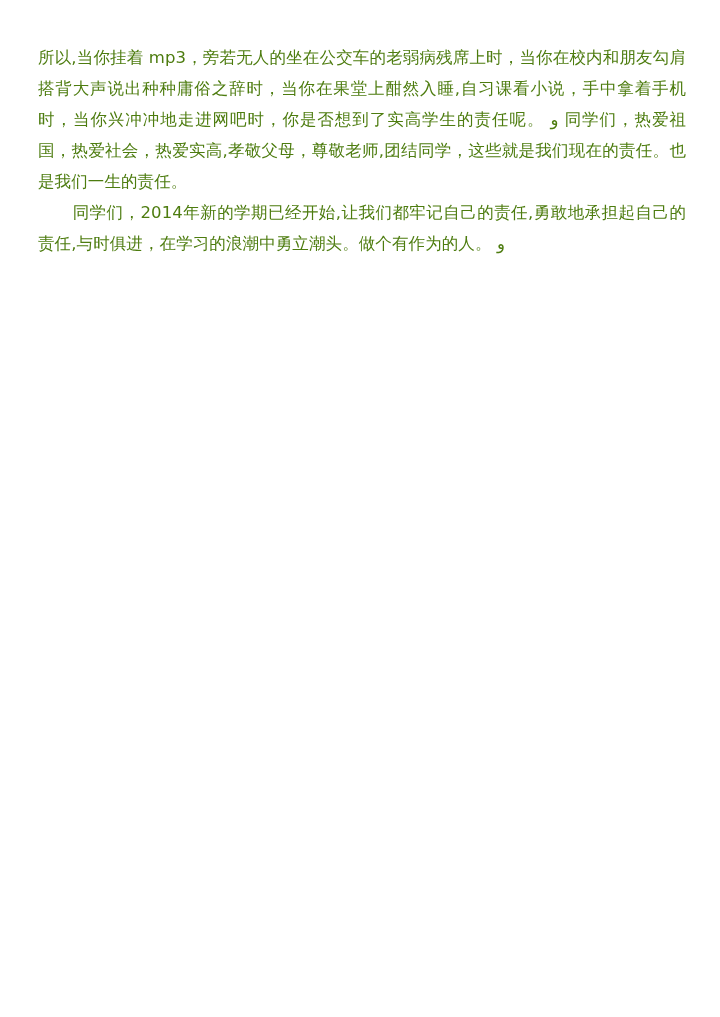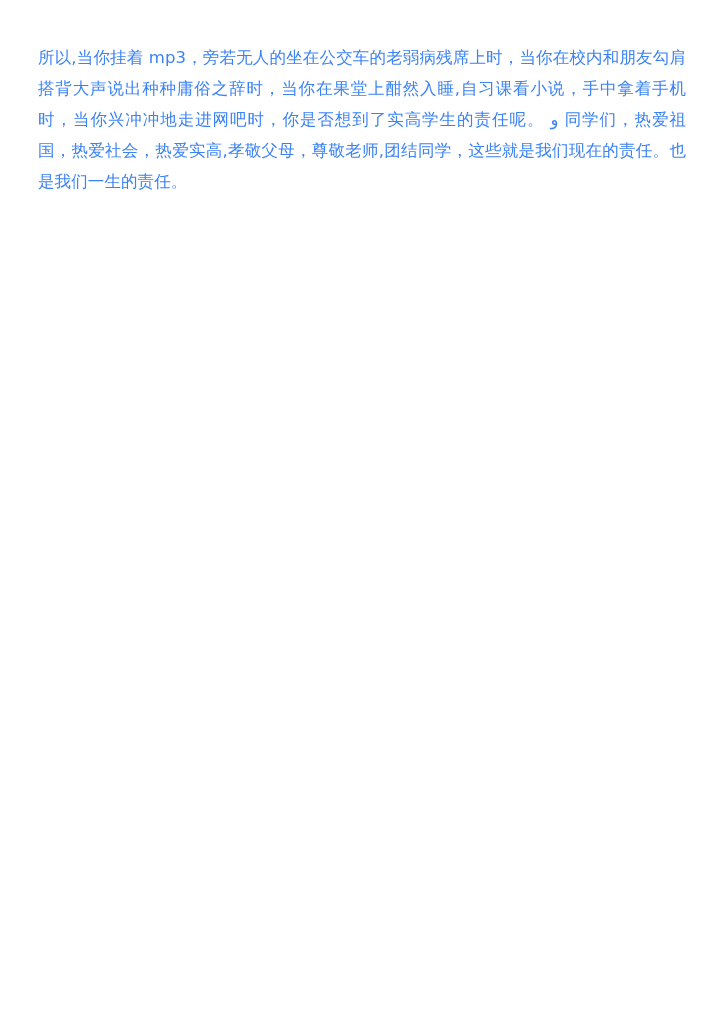--- a/index.html
+++ b/index.html
@@ -28,26 +28,27 @@
     width: 648px;
   }
   .para {
     margin: 0 0 0 0;
     font-size: 16.5px;
     line-height: 31px;
     text-align: justify;
     text-justify: inter-character;
     letter-spacing: 0.1px;
     word-break: break-all;
-    color: #3b82f6;
+    color: #4d7c0f;
   }
   .para.indent {
     text-indent: 2.1em;
   }
 </style>
 </head>
 <body>
 
 <div class="page">
   <div class="doc-body">
     <p class="para">所以,当你挂着 mp3，旁若无人的坐在公交车的老弱病残席上时，当你在校内和朋友勾肩搭背大声说出种种庸俗之辞时，当你在果堂上酣然入睡,自习课看小说，手中拿着手机时，当你兴冲冲地走进网吧时，你是否想到了实高学生的责任呢。 ﻭ     同学们，热爱祖国，热爱社会，热爱实高,孝敬父母，尊敬老师,团结同学，这些就是我们现在的责任。也是我们一生的责任。</p>
+    <p class="para indent">同学们，2014年新的学期已经开始,让我们都牢记自己的责任,勇敢地承担起自己的责任,与时俱进，在学习的浪潮中勇立潮头。做个有作为的人。 ﻭ</p>
   </div>
 </div>
 
 </body></html>

